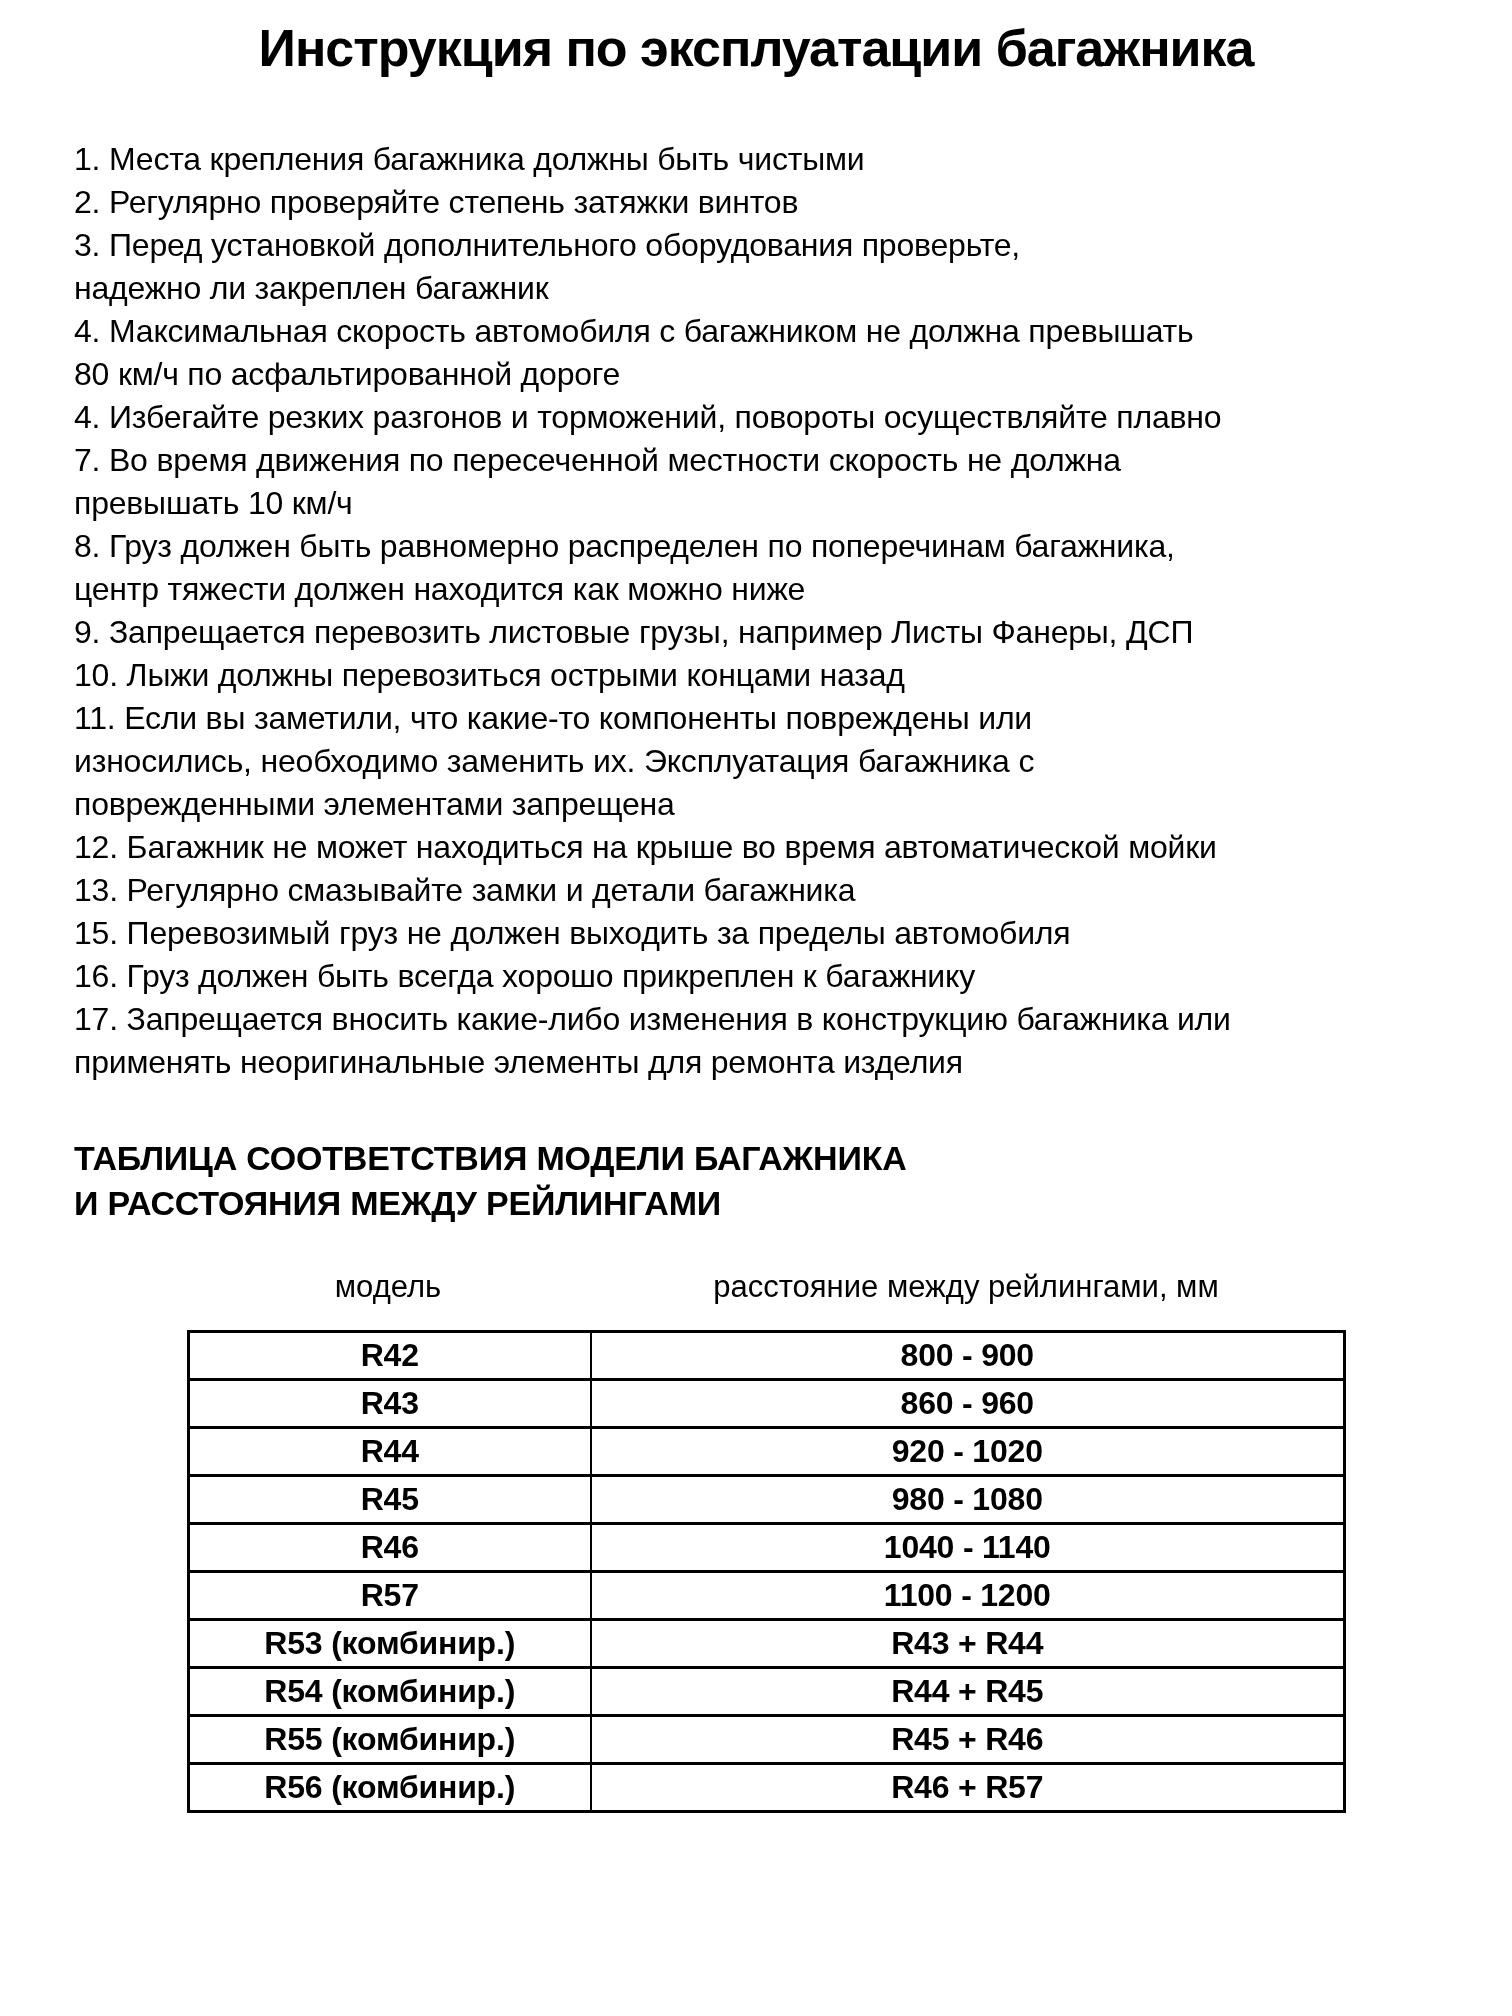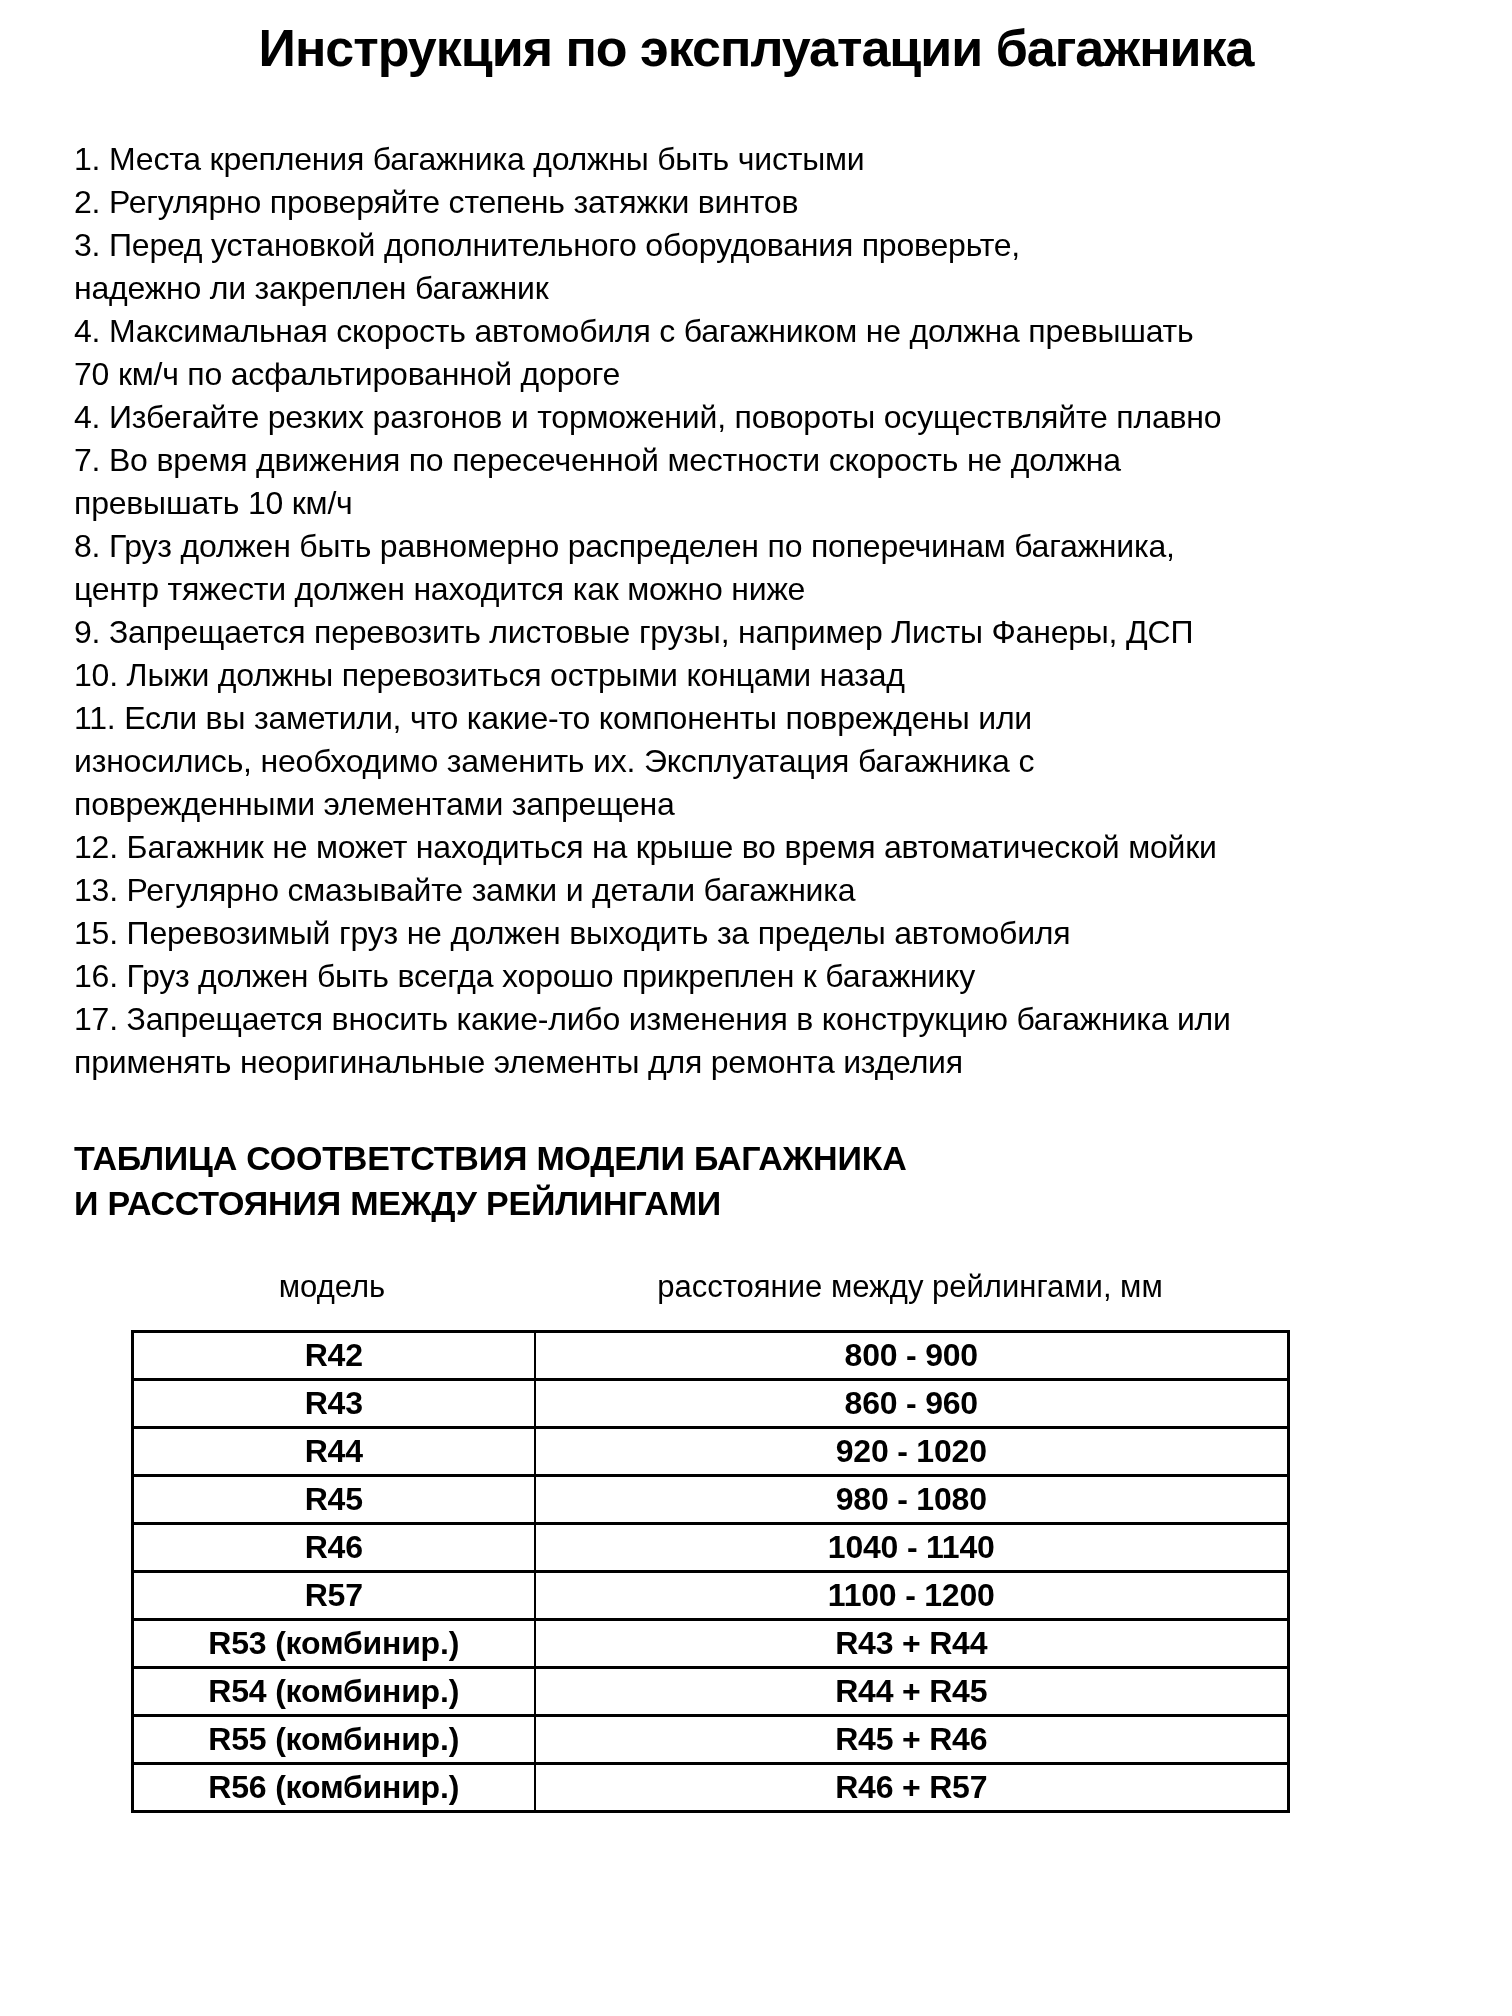--- a/index.html
+++ b/index.html
@@ -40,21 +40,21 @@
   .section-heading {
     margin-top: 52px;
     text-align: left;
     font-weight: bold;
     font-size: 34px;
     line-height: 45px;
     white-space: pre-line;
     letter-spacing: -0.2px;
   }
   .table-area {
-    margin-left: 57px;
+    margin-left: 113px;
     width: 1156px;
   }
   .col-headers {
     display: flex;
     margin-top: 40px;
     font-size: 31px;
     line-height: 42px;
   }
   .col-headers .col1 { width: 402px; text-align: center; }
   .col-headers .col2 { width: 754px; text-align: center; }
@@ -86,21 +86,21 @@
 <div class="page">
 
   <div class="title">Инструкция по эксплуатации багажника</div>
 
   <div class="instructions">
     <div class="instruction">1. Места крепления багажника должны быть чистыми</div>
     <div class="instruction">2. Регулярно проверяйте степень затяжки винтов</div>
     <div class="instruction">3. Перед установкой дополнительного оборудования проверьте,
 надежно ли закреплен багажник</div>
     <div class="instruction">4. Максимальная скорость автомобиля с багажником не должна превышать
-70 км/ч по асфальтированной дороге</div>
+80 км/ч по асфальтированной дороге</div>
     <div class="instruction">4. Избегайте резких разгонов и торможений, повороты осуществляйте плавно</div>
     <div class="instruction">7. Во время движения по пересеченной местности скорость не должна
 превышать 10 км/ч</div>
     <div class="instruction">8. Груз должен быть равномерно распределен по поперечинам багажника,
 центр тяжести должен находится как можно ниже</div>
     <div class="instruction">9. Запрещается перевозить листовые грузы, например Листы Фанеры, ДСП</div>
     <div class="instruction">10. Лыжи должны перевозиться острыми концами назад</div>
     <div class="instruction">11. Если вы заметили, что какие-то компоненты повреждены или
 износились, необходимо заменить их. Эксплуатация багажника с
 поврежденными элементами запрещена</div>

